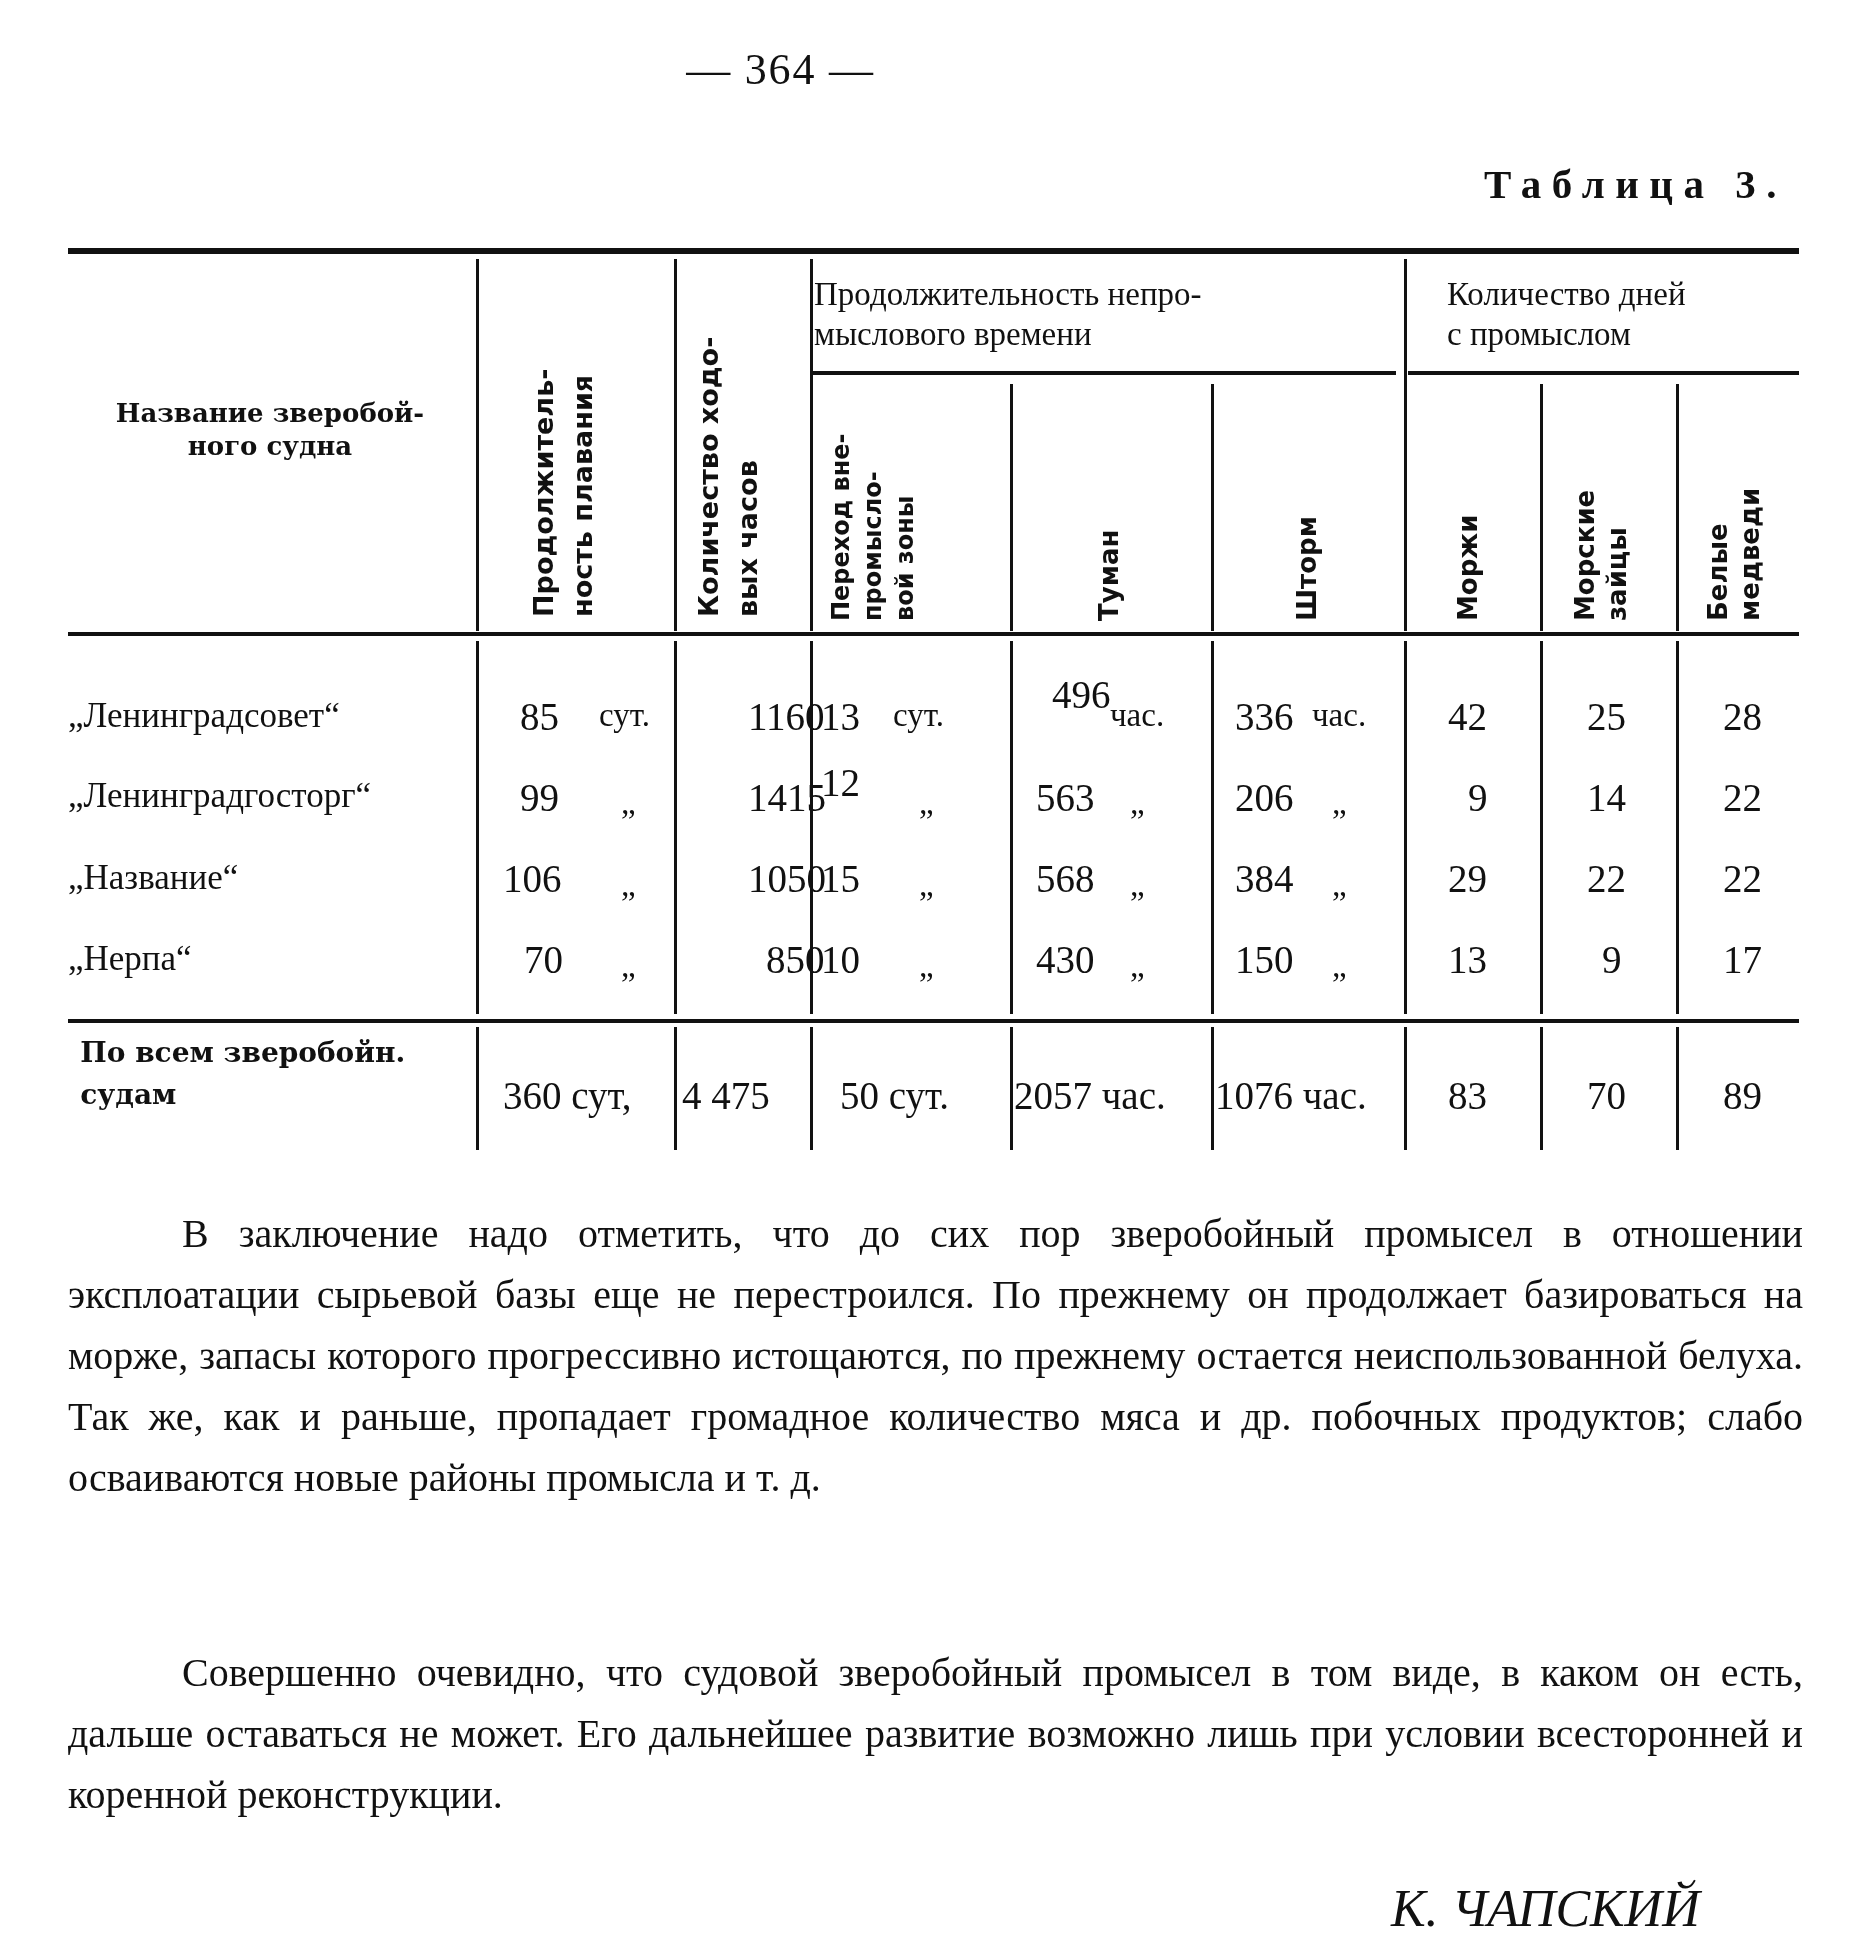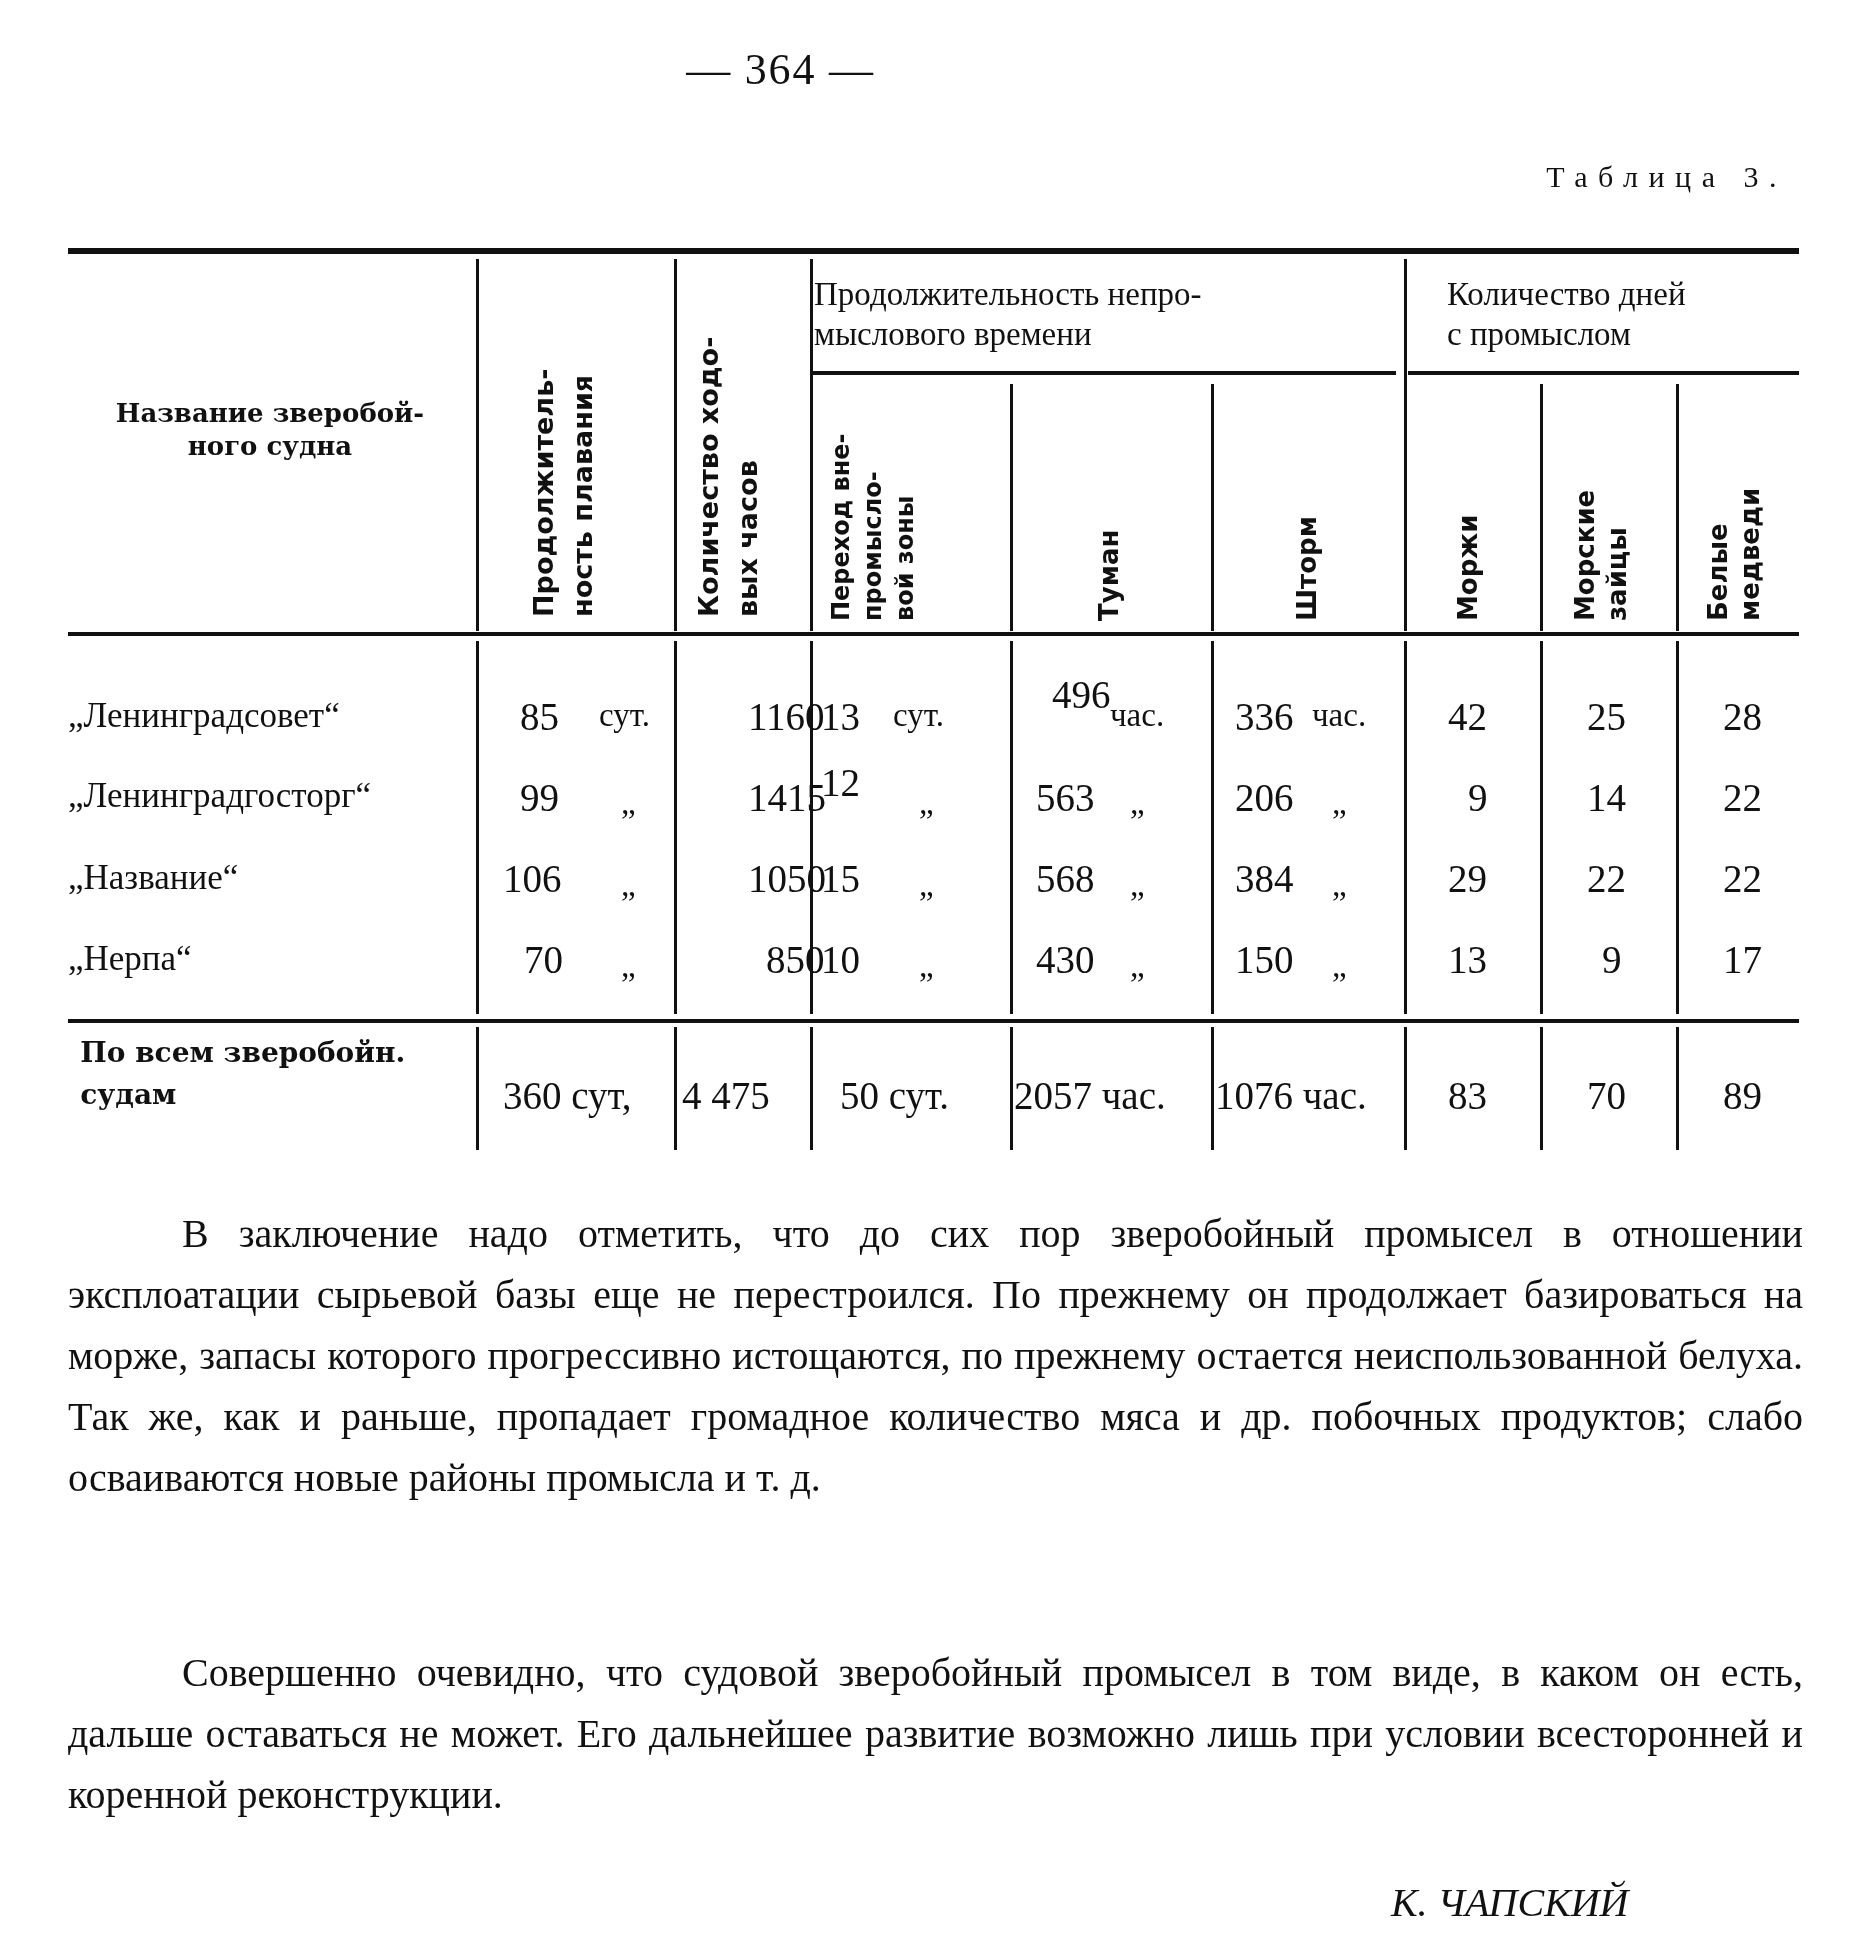--- a/index.html
+++ b/index.html
@@ -6,21 +6,21 @@
   body {
     width: 1873px; height: 1954px; position: relative; overflow: hidden;
     color: #111111; font-family: "DejaVu Serif", serif;
   }
   .page-number {
     position: absolute; top: 44px; left: 0; width: 1561px; text-align: center;
     font-family: "Liberation Serif", serif; font-size: 44px; letter-spacing: 1.8px;
   }
   .table-caption {
     position: absolute; top: 160px; right: 86px;
-    font-family: "Liberation Serif", serif; font-size: 30px; letter-spacing: 10.5px;
+    font-family: "Liberation Serif", serif; font-size: 41px; letter-spacing: 10.5px; font-weight: bold;
   }
   .tbl {
     position: absolute; left: 68px; top: 248px; width: 1731px;
   }
   .rule-thick { position: absolute; left: 0; width: 100%; height: 6.1px; background: #111; }
   .rule { position: absolute; height: 3.5px; background: #111; }
   .vline { position: absolute; width: 2.6px; background: #111; }
   .hdr {
     position: absolute; font-family: "DejaVu Serif", serif; font-weight: bold;
     font-size: 26px; line-height: 33px; text-align: center;
@@ -41,21 +41,21 @@
   .cell.name { font-size: 35px; }
   .unit { font-size: 33px; }
   .body-text {
     position: absolute; left: 68px; width: 1735px;
     font-family: "Liberation Serif", serif; font-size: 40px; line-height: 61px;
     text-align: justify; margin: 0;
   }
   .body-text .indent { display: inline-block; width: 114px; }
   .signature {
     position: absolute; top: 1879px; left: 1391px;
-    font-family: "Liberation Serif", serif; font-style: italic; font-size: 40px;
+    font-family: "Liberation Serif", serif; font-style: italic; font-size: 52px;
   }
 </style>
 </head>
 <body>
 
 <div class="page-number">— 364 —</div>
 <div class="table-caption">Таблица 3.</div>
 
 <div class="tbl">
 

